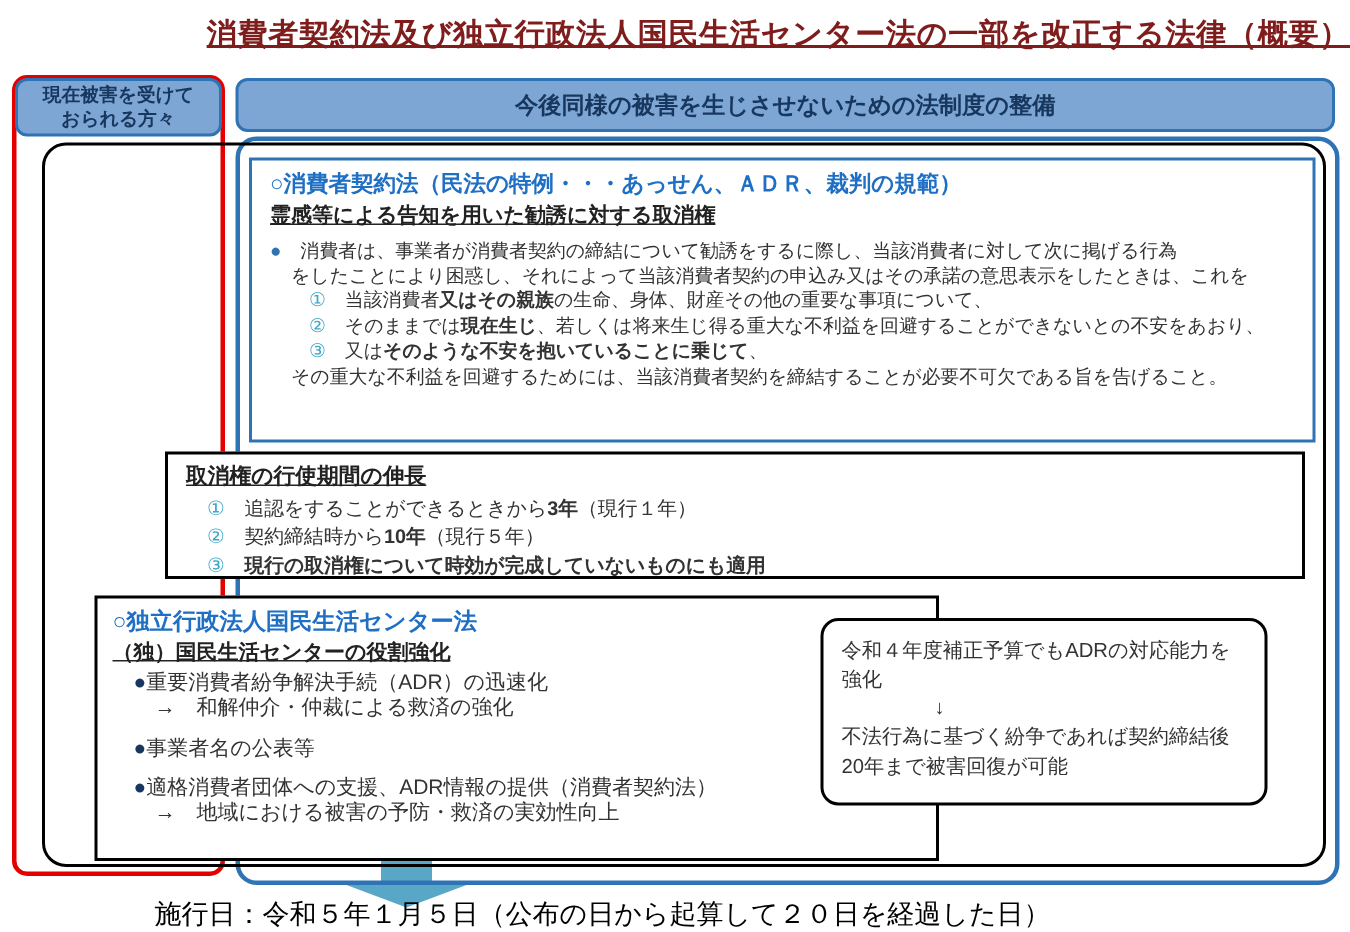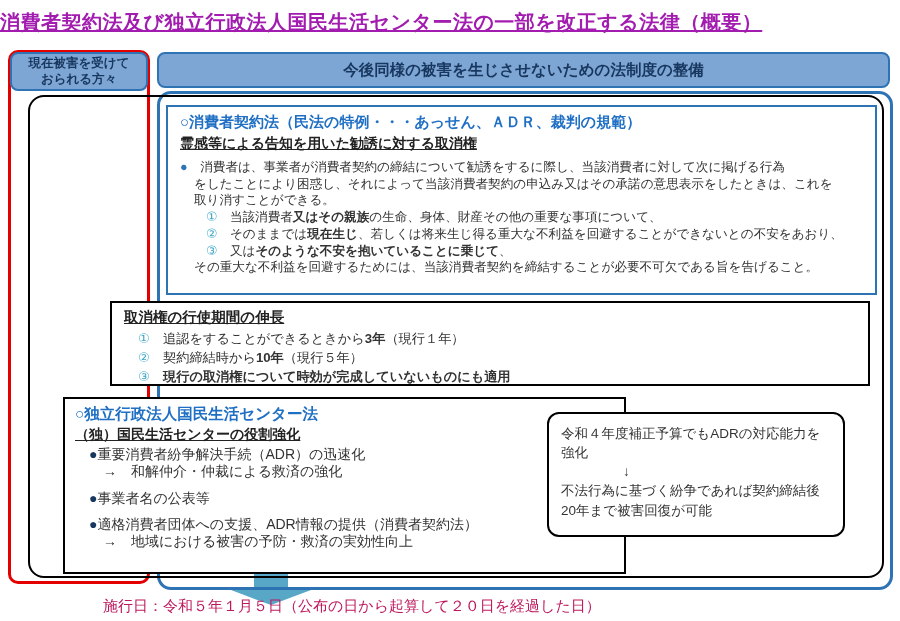--- a/index.html
+++ b/index.html
@@ -7,22 +7,22 @@
     --headblue:#1f6fc4; --teal:#3fa8c8; --arrow:#58a7c7; --ink:#333333;
   }
   *{margin:0;padding:0;box-sizing:border-box;}
   html,body{width:900px;height:621px;}
   body{
     position:relative;background:#ffffff;overflow:hidden;
     font-family:"Liberation Sans","DejaVu Sans",sans-serif;color:var(--ink);
   }
   .abs{position:absolute;}
   
-  #title{left:0;top:9px;width:900px;text-align:left;font-size:20px;font-weight:700;
-         color:#a21caf;text-decoration:underline;letter-spacing:.5px;z-index:6;}
+  #title{left:0;top:9px;width:900px;text-align:right;font-size:20px;font-weight:700;
+         color:#7f1d1d;text-decoration:underline;letter-spacing:.5px;z-index:6;}
   
   #red-frame{left:8px;top:50px;width:142px;height:534px;border:3px solid var(--red);
              border-radius:10px;z-index:2;}
   #blue-frame{left:157px;top:91px;width:736px;height:499px;border:3px solid var(--blue);
               border-radius:14px;z-index:3;}
   #black-frame{left:28px;top:95px;width:856px;height:483px;border:2.5px solid #000;
                border-radius:16px;z-index:4;}
   
   .hdr{background:var(--hdrfill);border:2px solid var(--blue);border-radius:8px;
        color:var(--navy);font-weight:700;display:flex;align-items:center;
@@ -57,41 +57,40 @@
   .ind0{padding-left:14px;}
   .ind1{padding-left:26px;}
   .gap{margin-top:9px;}
   .arrow-line{padding-left:62px;}
   
   #down-arrow{left:254px;top:571px;width:34px;height:19px;background:var(--arrow);z-index:1;}
   #down-arrow::after{content:"";position:absolute;top:19px;left:-23px;width:0;height:0;
     border-left:40px solid transparent;border-right:40px solid transparent;
     border-top:15px solid var(--arrow);}
   
-  #footer{left:103px;top:597px;font-size:15px;color:#be185d;z-index:6;}
+  #footer{left:103px;top:597px;font-size:18px;color:#000000;z-index:6;}
 </style>
 </head>
 <body>
 
 <div id="title" class="abs">消費者契約法及び独立行政法人国民生活センター法の一部を改正する法律（概要）</div>
 
 <div id="red-frame" class="abs"></div>
 <div id="blue-frame" class="abs"></div>
 <div id="black-frame" class="abs"></div>
 
 <div id="left-hdr" class="abs hdr">現在被害を受けておられる方々</div>
 <div id="right-hdr" class="abs hdr">今後同様の被害を生じさせないための法制度の整備</div>
 
 <div id="consumer-box" class="abs white-box">
   <div class="h-blue">○消費者契約法（民法の特例・・・あっせん、ＡＤＲ、裁判の規範）</div>
   <div id="consumer-sub" class="h-ul">霊感等による告知を用いた勧誘に対する取消権</div>
   <div id="consumer-lines">
       <div><span class="bul">●</span><span>　消費者は、事業者が消費者契約の締結について勧誘をするに際し、当該消費者に対して次に掲げる行為</span></div>
       <div class="ind0"><span>をしたことにより困惑し、それによって当該消費者契約の申込み又はその承諾の意思表示をしたときは、これを</span></div>
-      <div class="ind0"><span>取り消すことができる。</span></div>
       <div class="ind1"><span class="num">①　</span><span>当該消費者</span><span class="b">又はその親族</span><span>の生命、身体、財産その他の重要な事項について、</span></div>
       <div class="ind1"><span class="num">②　</span><span>そのままでは</span><span class="b">現在生じ</span><span>、若しくは将来生じ得る重大な不利益を回避することができないとの不安をあおり、</span></div>
       <div class="ind1"><span class="num">③　</span><span>又は</span><span class="b">そのような不安を抱いていることに乗じて</span><span>、</span></div>
       <div class="ind0"><span>その重大な不利益を回避するためには、当該消費者契約を締結することが必要不可欠である旨を告げること。</span></div>
     </div>
 </div>
 
 <div id="cancel-box" class="abs white-box">
   <div id="cancel-head" class="h-ul">取消権の行使期間の伸長</div>
   <div id="cancel-items">

